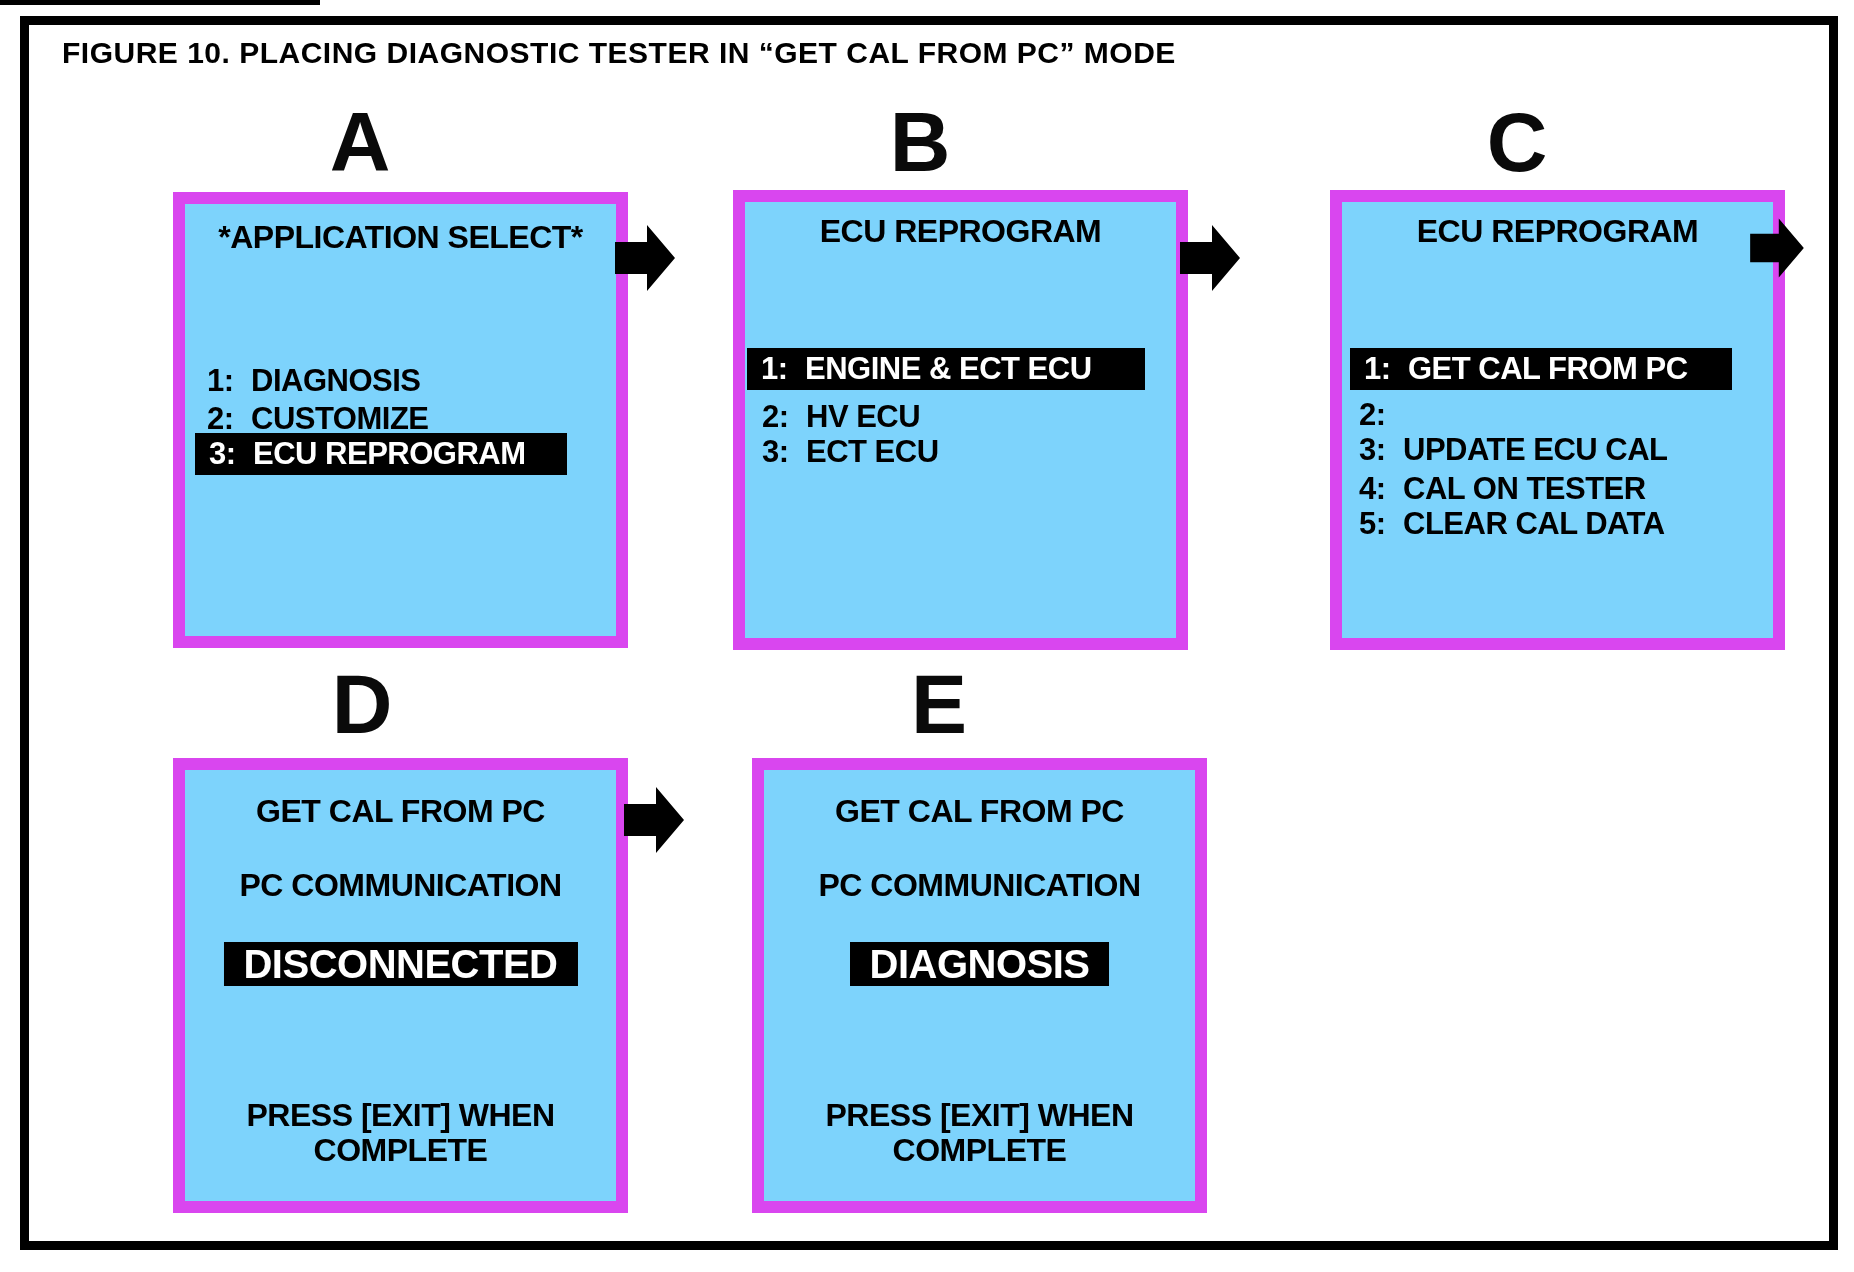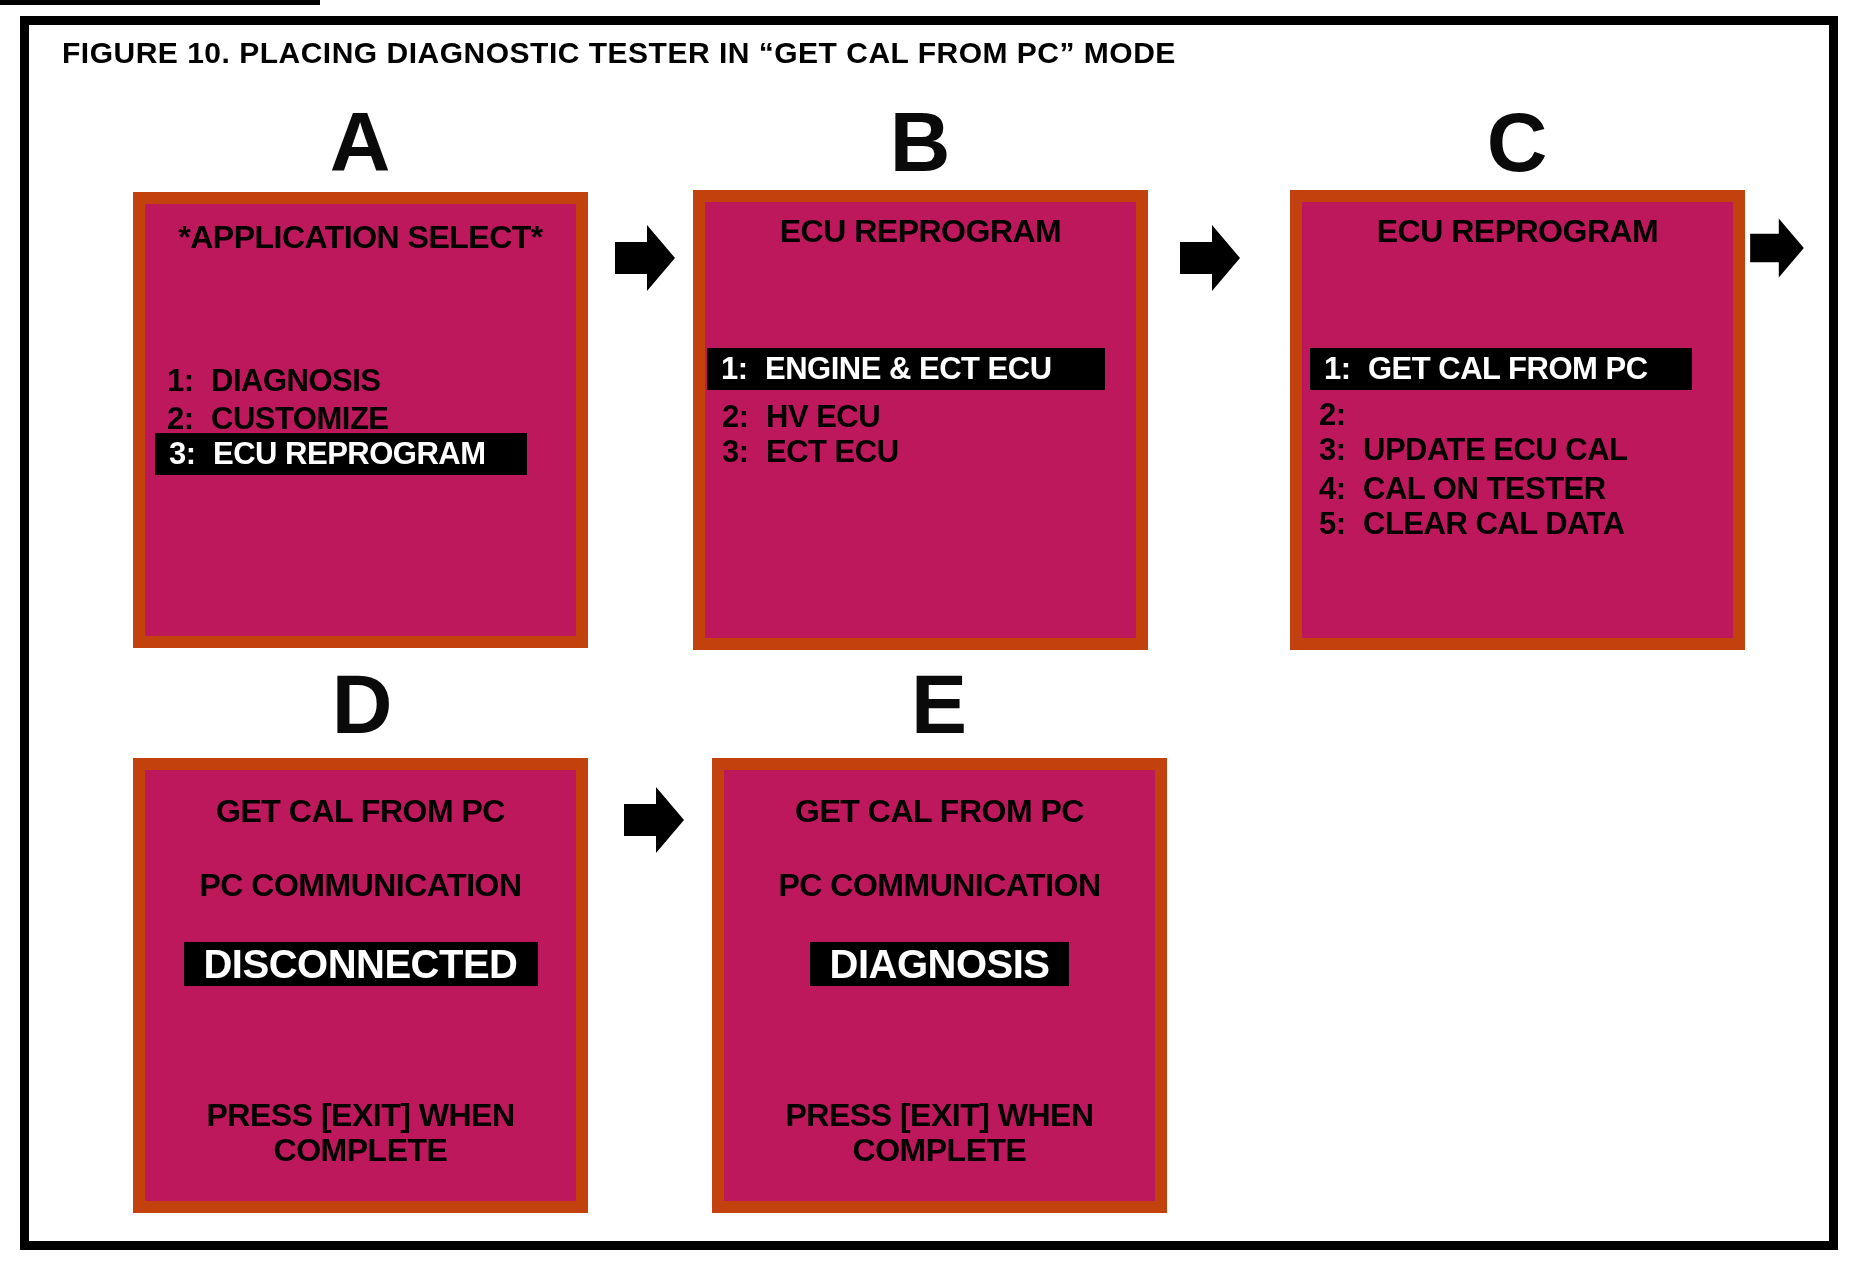--- a/index.html
+++ b/index.html
@@ -20,21 +20,21 @@
   .fig-title{
     position:absolute;left:62px;top:36px;
     font-size:30px;font-weight:bold;color:#000000;
     letter-spacing:0.5px;white-space:nowrap;
   }
   .big-label{
     position:absolute;transform:translateX(-50%);
     font-size:84px;font-weight:bold;color:#0a0a0a;line-height:1;
   }
   .screen{
-    position:absolute;border:12px solid #c2410c;box-sizing:border-box;background:#be185d;
+    position:absolute;border:12px solid #d946ef;box-sizing:border-box;background:#7dd3fc;margin-left:40px;
   }
   .scr-line{
     position:absolute;width:100%;text-align:center;
     font-size:32px;font-weight:bold;color:#000;
     letter-spacing:-0.5px;white-space:nowrap;line-height:1.1;
   }
   .mrow{
     position:absolute;display:flex;align-items:center;
     font-size:31px;font-weight:bold;color:#000;
     letter-spacing:-0.5px;white-space:nowrap;line-height:1.1;

